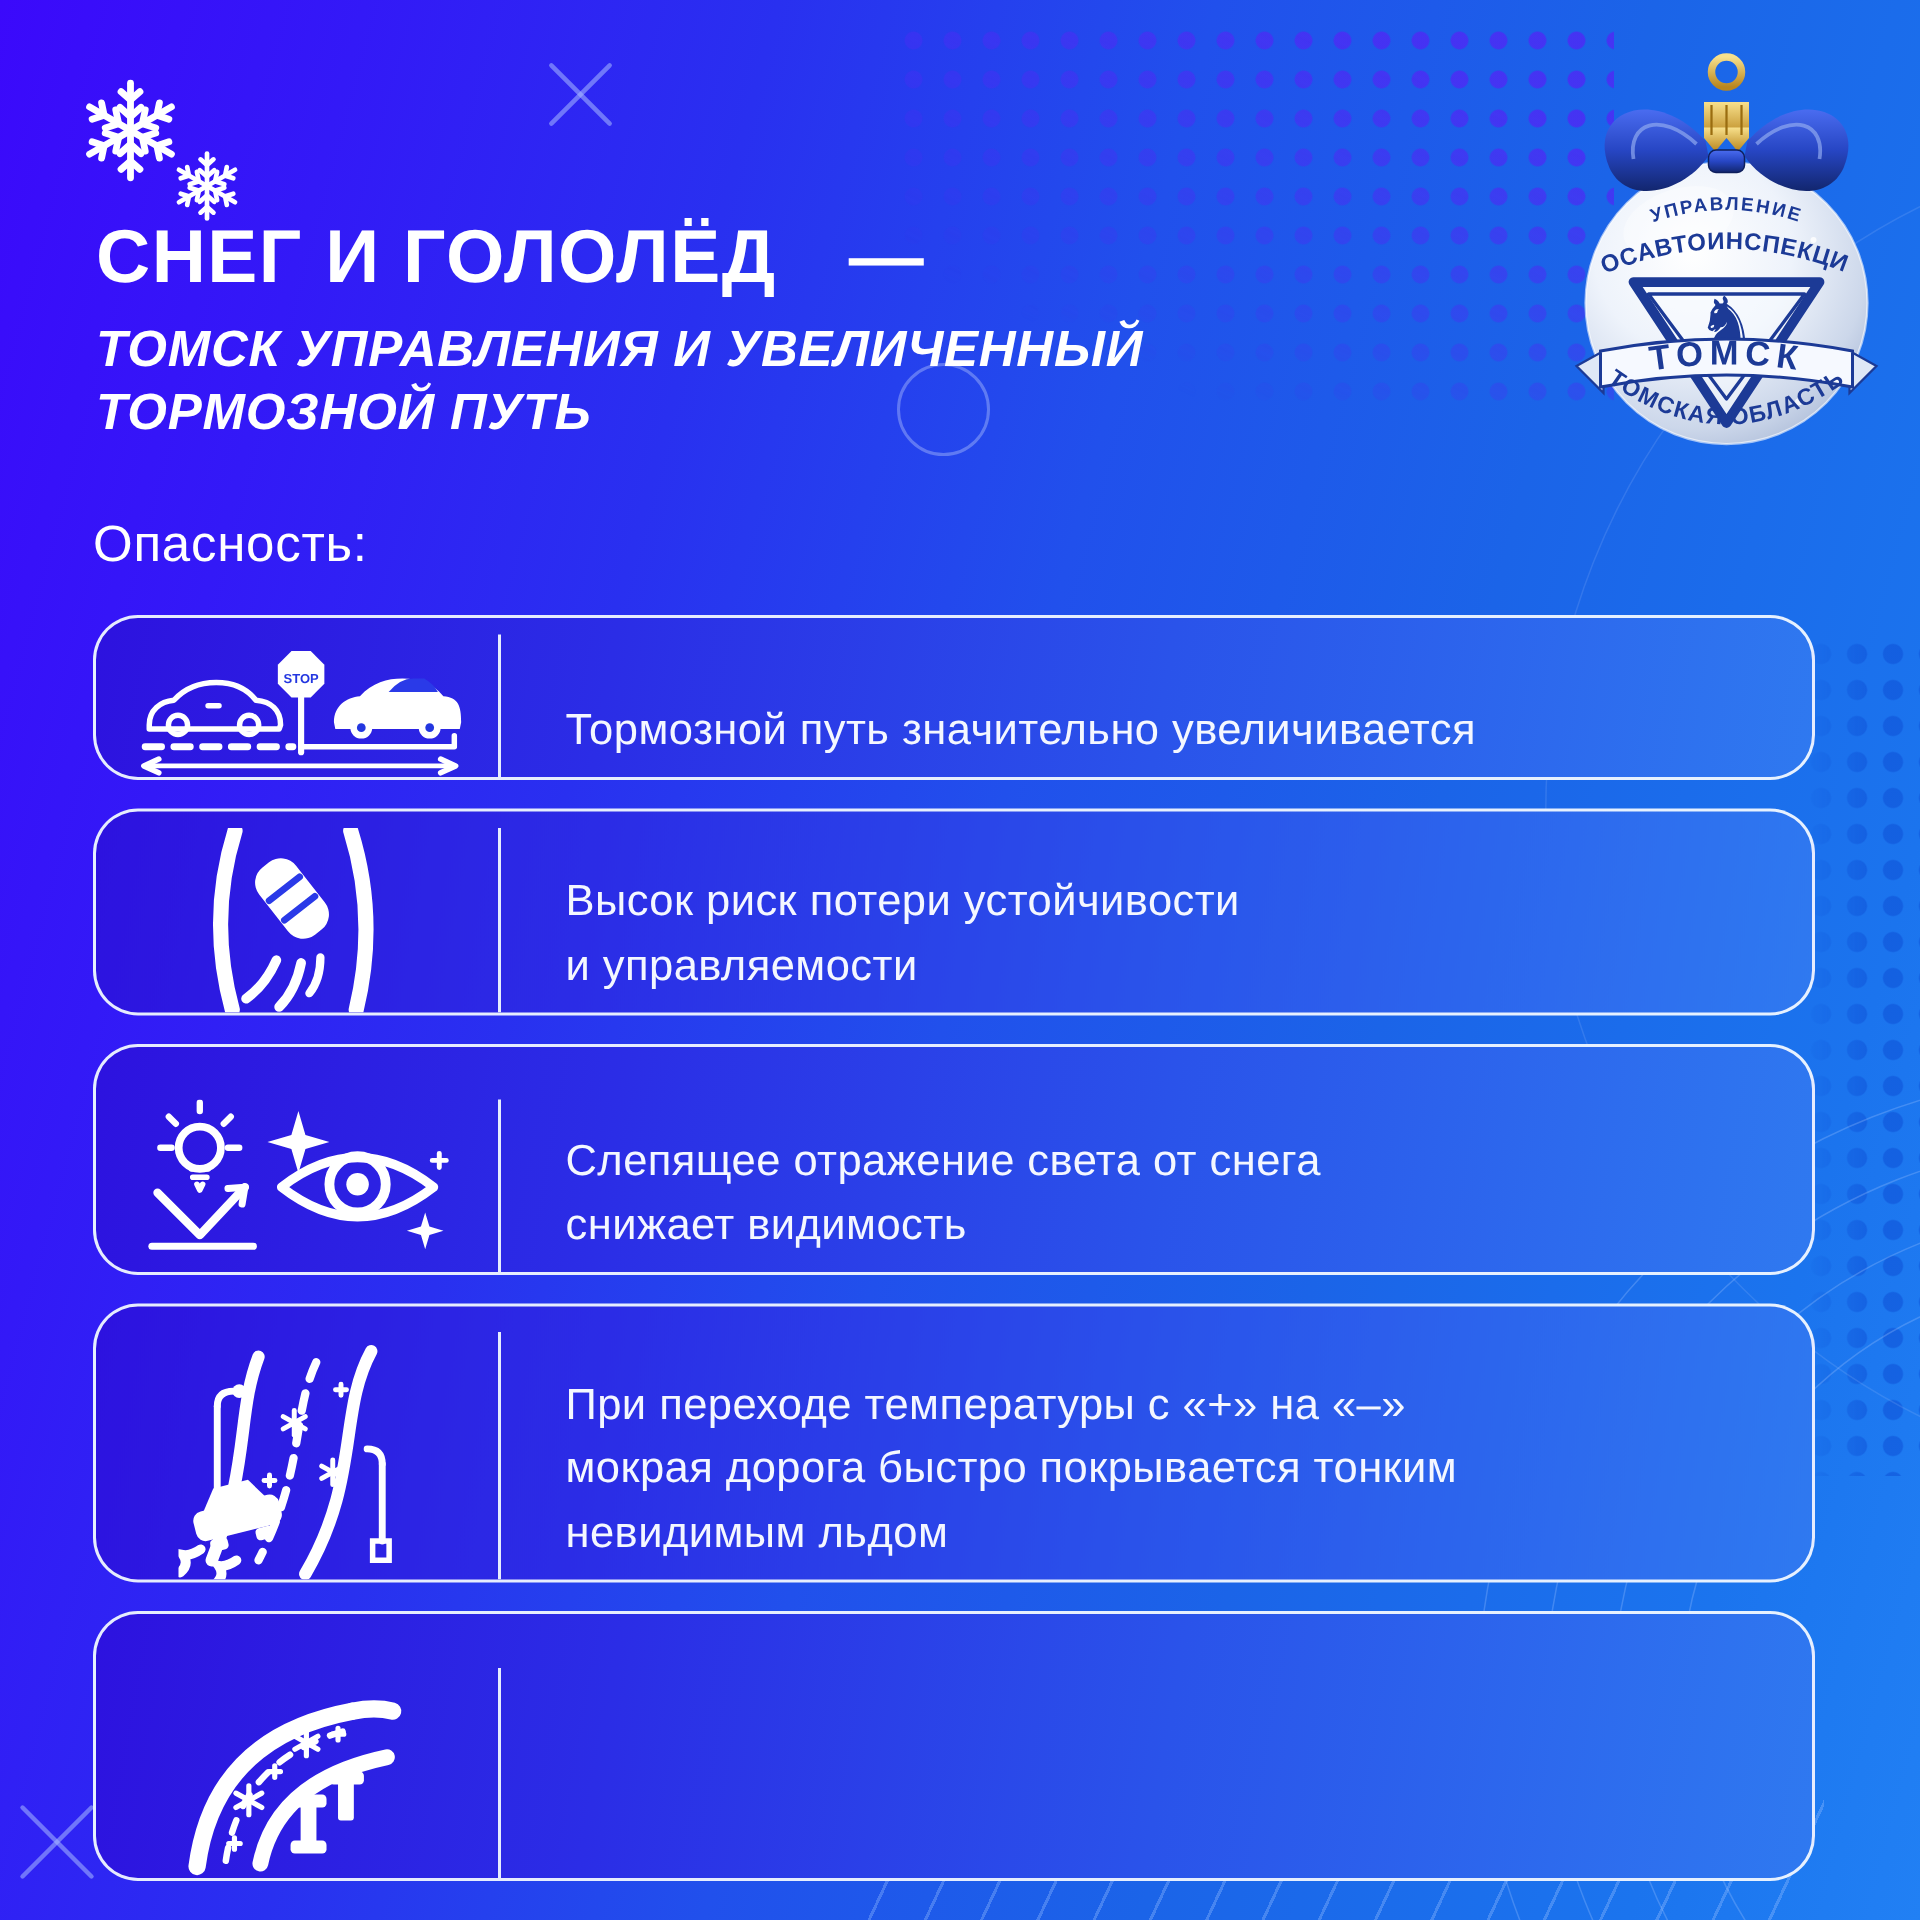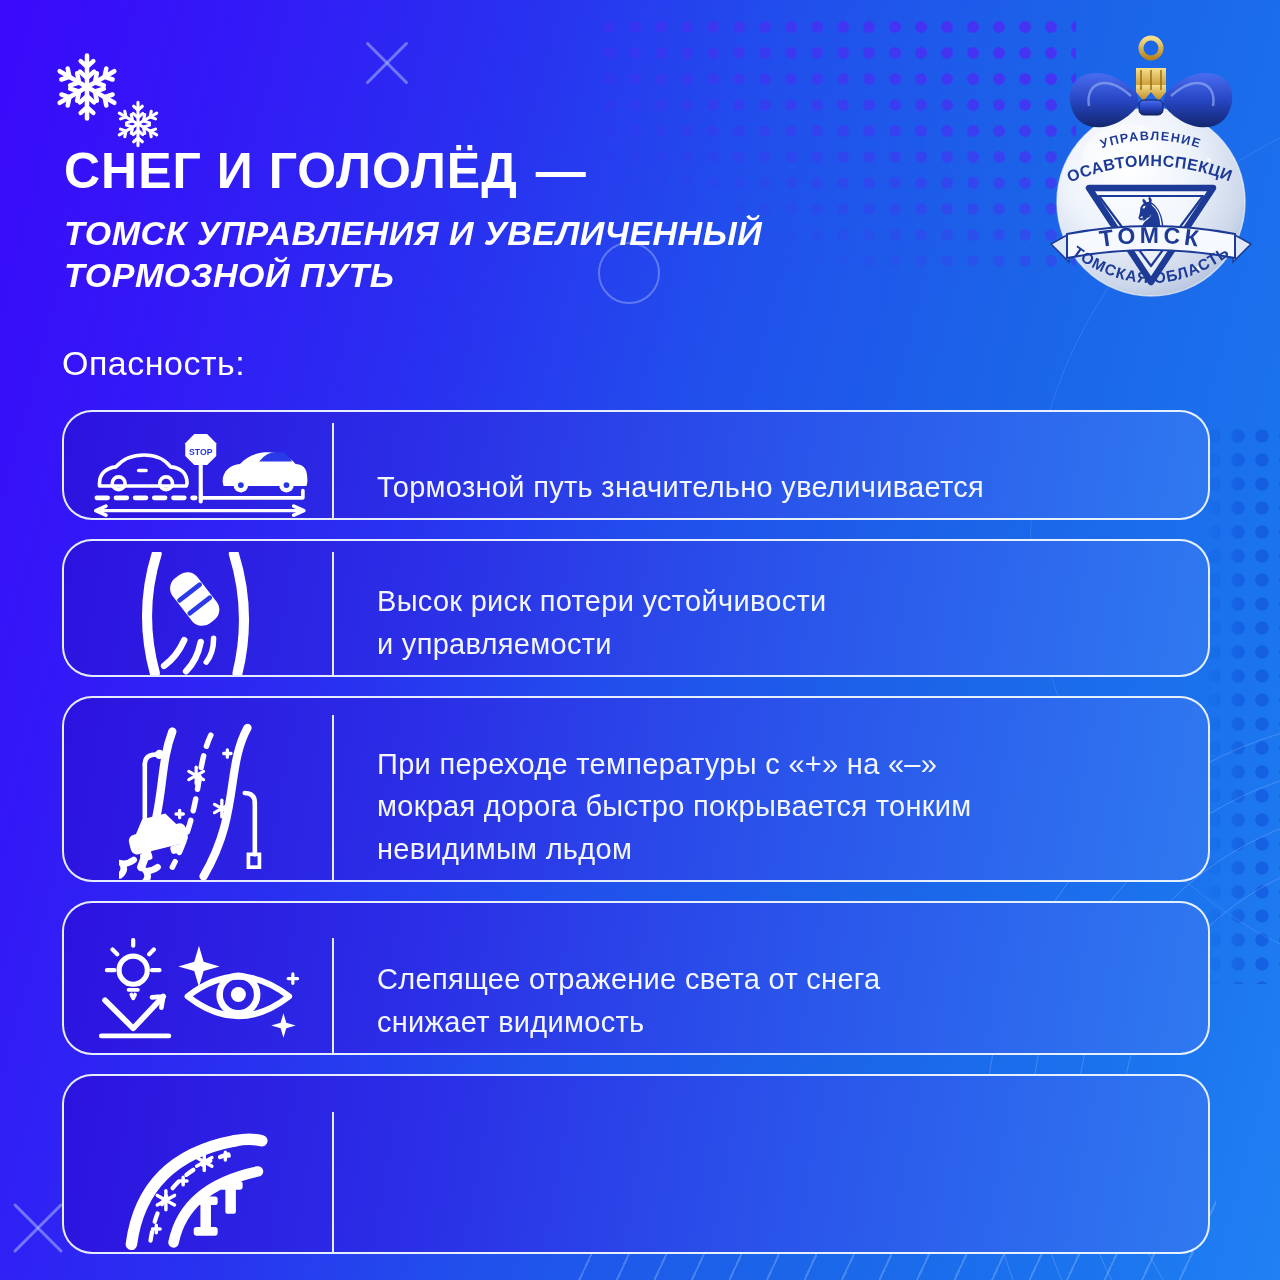--- a/index.html
+++ b/index.html
@@ -31,21 +31,21 @@
   .ring.r2{width:650px;height:650px;left:1075px;top:805px;}
   .ring.r3{width:740px;height:740px;left:1030px;top:760px;}
   .ring.r4{width:830px;height:830px;left:985px;top:715px;}
   .ring.r5{width:900px;height:900px;left:1030px;top:90px;border-color:rgba(180,205,255,.16);}
   .hatch-bottom{position:absolute;left:556px;top:1192px;width:660px;height:88px;
     background:repeating-linear-gradient(-65deg,transparent 0 32px,rgba(150,190,255,.35) 32px 34px);}
   
   .snowflake{position:absolute;}
   .sf-big{left:52px;top:52px;}
   .sf-small{left:114px;top:100px;}
-  .title-row{position:absolute;left:64px;top:146px;display:flex;align-items:center;gap:18px;
+  .title-row{position:absolute;left:64px;top:146px;display:flex;align-items:center;gap:48px;
     font-size:50px;font-weight:800;letter-spacing:1px;line-height:1;white-space:nowrap;}
   .title-dash{font-weight:800;}
   .subtitle{position:absolute;left:64px;top:212px;font-size:34px;font-weight:700;font-style:italic;
     line-height:1.24;letter-spacing:.5px;white-space:pre-line;}
   .badge{position:absolute;left:1036px;top:18px;width:232px;height:292px;}
   
   .section-heading{position:absolute;left:62px;top:344px;font-size:34px;font-weight:400;letter-spacing:.5px;}
   .cards{position:absolute;left:62px;top:410px;width:1148px;display:flex;flex-direction:column;gap:19px;}
   .card{display:flex;border:2px solid rgba(240,248,255,.95);border-radius:30px;overflow:hidden;
     background:linear-gradient(100deg,#2d12df 0%,#2b2de6 30%,#2a53ea 62%,#2f79f0 100%);align-items:flex-end;}
@@ -225,20 +225,43 @@
             <rect x="55" y="20" width="34" height="62" rx="14" fill="#fff"></rect>
             <path d="M58,42 h28" stroke="#2a3ae8" stroke-width="5" stroke-linecap="round"></path>
             <path d="M58,60 h28" stroke="#2a3ae8" stroke-width="5" stroke-linecap="round"></path>
           </g>
         </svg>
       </div>
       <div class="card-text">Высок риск потери устойчивости
 и управляемости</div>
     </div>
 
+    <div class="card c3">
+      <div class="card-icon">
+        <svg viewBox="0 0 230 122" width="216" height="115">
+          <g stroke="#fff" fill="none" stroke-linecap="round" stroke-linejoin="round">
+            <circle cx="46" cy="34" r="15" stroke-width="5.5"></circle>
+            <path d="M40,49 h12 M41,55 h10 M44,60 l2,4 l2,-4" stroke-width="4"></path>
+            <path d="M24,12 l5,5 M68,12 l-5,5 M18,34 h8 M74,34 h-8 M46,8 v-6" stroke-width="4.5"></path>
+            <path d="M16,66 L46,96 L78,62" stroke-width="6"></path>
+            <path d="M78,62 l-12,1 M78,62 l-2,12" stroke-width="5"></path>
+            <line x1="12" y1="104" x2="84" y2="104" stroke-width="5"></line>
+            <path d="M104,62 Q158,20 212,62 Q158,104 104,62 Z" stroke-width="6.5"></path>
+            <circle cx="158" cy="60" r="20" stroke-width="7"></circle>
+          </g>
+          <circle cx="158" cy="60" r="8" fill="#fff"></circle>
+          <path d="M116,8 L121,25 L138,30 L121,35 L116,52 L111,35 L94,30 L111,25 Z" fill="#fff"></path>
+          <path d="M206,80 L209,90 L219,93 L209,96 L206,106 L203,96 L193,93 L203,90 Z" fill="#fff"></path>
+          <path d="M216,38 v10 M211,43 h10" stroke="#fff" stroke-width="3.5" stroke-linecap="round"></path>
+        </svg>
+      </div>
+      <div class="card-text">Слепящее отражение света от снега
+снижает видимость</div>
+    </div>
+
     <div class="card c4">
       <div class="card-icon">
         <svg viewBox="0 0 172 180" width="158" height="165">
           <g stroke="#fff" fill="none" stroke-linecap="round">
             <path d="M58,18 C42,60 52,96 24,166" stroke-width="9"></path>
             <path d="M140,14 C116,58 132,108 92,176" stroke-width="9"></path>
             <path d="M100,22 C82,60 92,100 58,166" stroke-width="6" stroke-dasharray="13 11"></path>
             <path d="M28,54 q0,-11 12,-11" stroke-width="5"></path>
             <line x1="28" y1="54" x2="28" y2="118" stroke-width="5"></line>
             <path d="M148,96 q0,-11 -11,-11" stroke-width="5"></path>
@@ -270,43 +293,20 @@
             <path d="M16,158 q-7,5 -13,4 q5,7 -2,13"></path>
             <path d="M42,166 q-7,5 -13,4 q5,7 -2,13"></path>
           </g>
         </svg>
       </div>
       <div class="card-text">При переходе температуры с «+» на «–»
 мокрая дорога быстро покрывается тонким
 невидимым льдом</div>
     </div>
 
-    <div class="card c3">
-      <div class="card-icon">
-        <svg viewBox="0 0 230 122" width="216" height="115">
-          <g stroke="#fff" fill="none" stroke-linecap="round" stroke-linejoin="round">
-            <circle cx="46" cy="34" r="15" stroke-width="5.5"></circle>
-            <path d="M40,49 h12 M41,55 h10 M44,60 l2,4 l2,-4" stroke-width="4"></path>
-            <path d="M24,12 l5,5 M68,12 l-5,5 M18,34 h8 M74,34 h-8 M46,8 v-6" stroke-width="4.5"></path>
-            <path d="M16,66 L46,96 L78,62" stroke-width="6"></path>
-            <path d="M78,62 l-12,1 M78,62 l-2,12" stroke-width="5"></path>
-            <line x1="12" y1="104" x2="84" y2="104" stroke-width="5"></line>
-            <path d="M104,62 Q158,20 212,62 Q158,104 104,62 Z" stroke-width="6.5"></path>
-            <circle cx="158" cy="60" r="20" stroke-width="7"></circle>
-          </g>
-          <circle cx="158" cy="60" r="8" fill="#fff"></circle>
-          <path d="M116,8 L121,25 L138,30 L121,35 L116,52 L111,35 L94,30 L111,25 Z" fill="#fff"></path>
-          <path d="M206,80 L209,90 L219,93 L209,96 L206,106 L203,96 L193,93 L203,90 Z" fill="#fff"></path>
-          <path d="M216,38 v10 M211,43 h10" stroke="#fff" stroke-width="3.5" stroke-linecap="round"></path>
-        </svg>
-      </div>
-      <div class="card-text">Слепящее отражение света от снега
-снижает видимость</div>
-    </div>
-
     <div class="card c5">
       <div class="card-icon">
         <svg viewBox="0 0 172 146" width="165" height="140">
           <g stroke="#fff" fill="none" stroke-linecap="round">
             <path d="M16,138 Q28,48 124,30" stroke-width="12"></path>
             <path d="M124,30 q16,-3 28,0" stroke-width="12"></path>
             <path d="M60,136 Q72,78 148,62" stroke-width="11"></path>
             <path d="M36,134 Q46,64 118,44" stroke-width="4.5" stroke-dasharray="9 11"></path>
           </g>
           <g fill="#fff">

